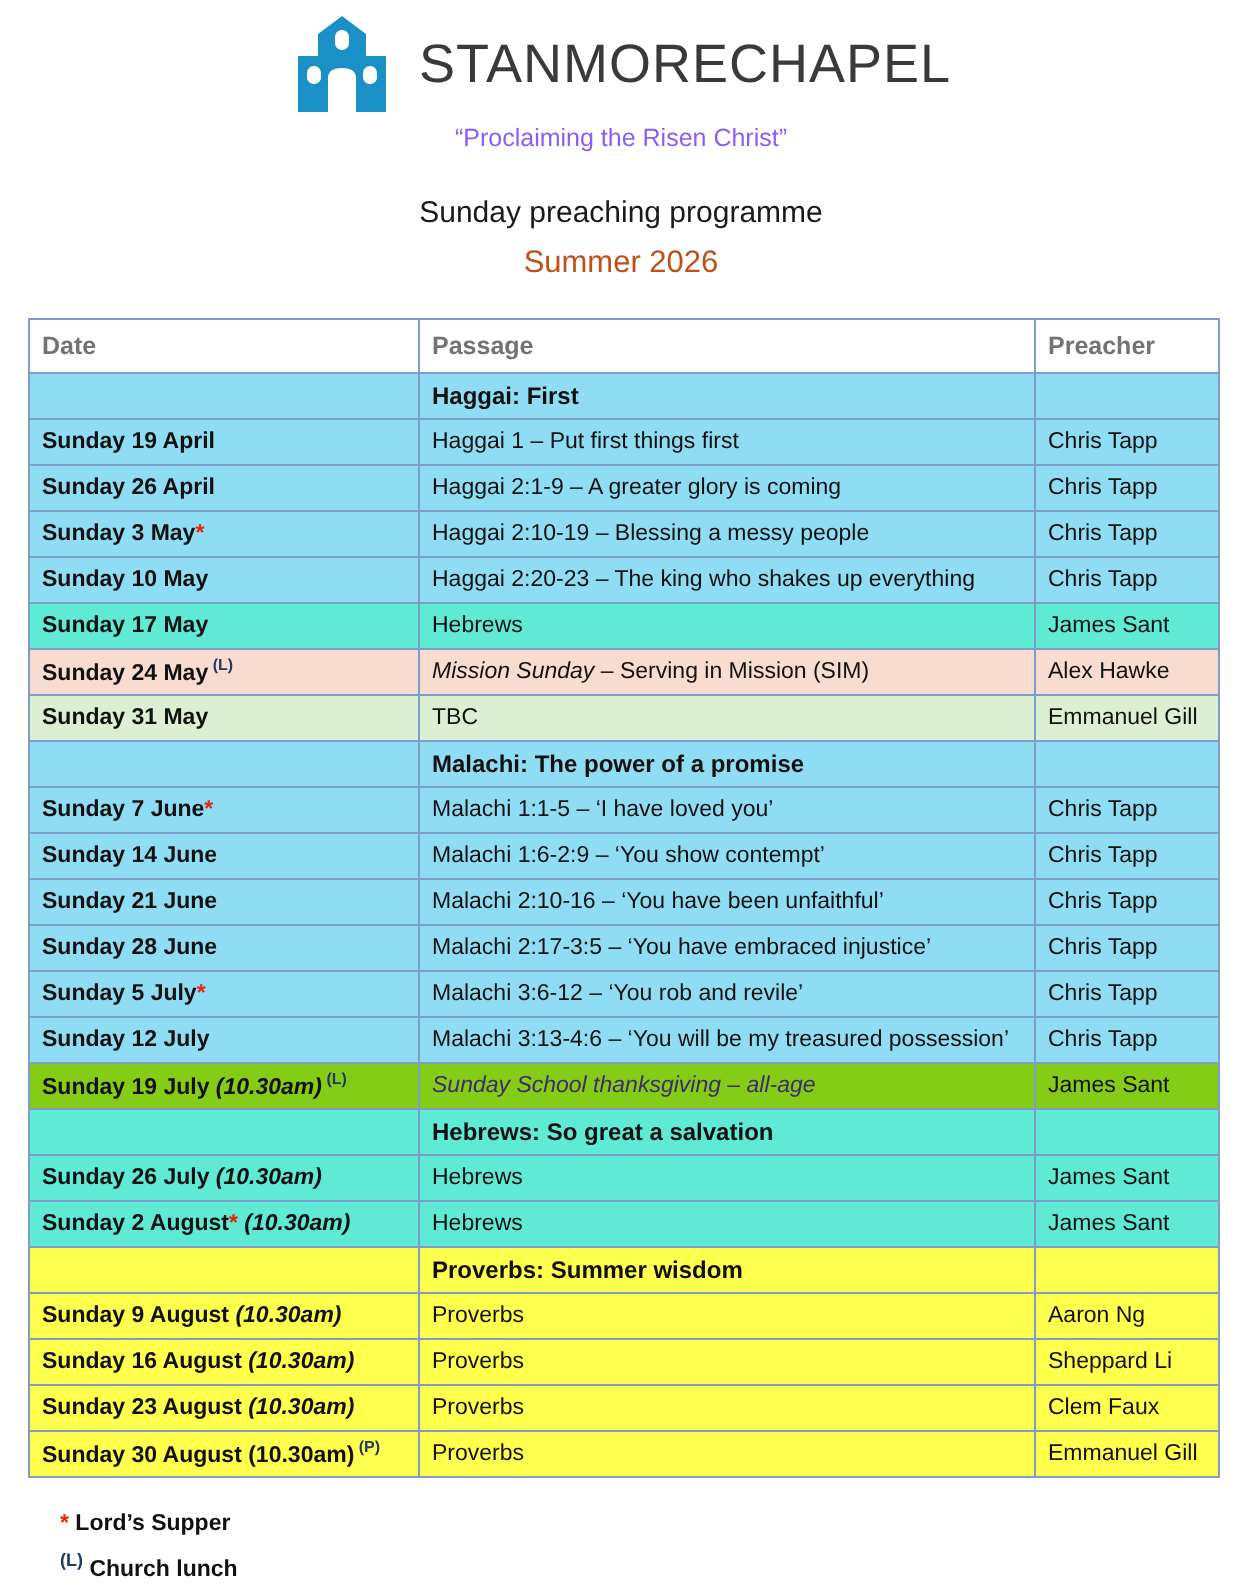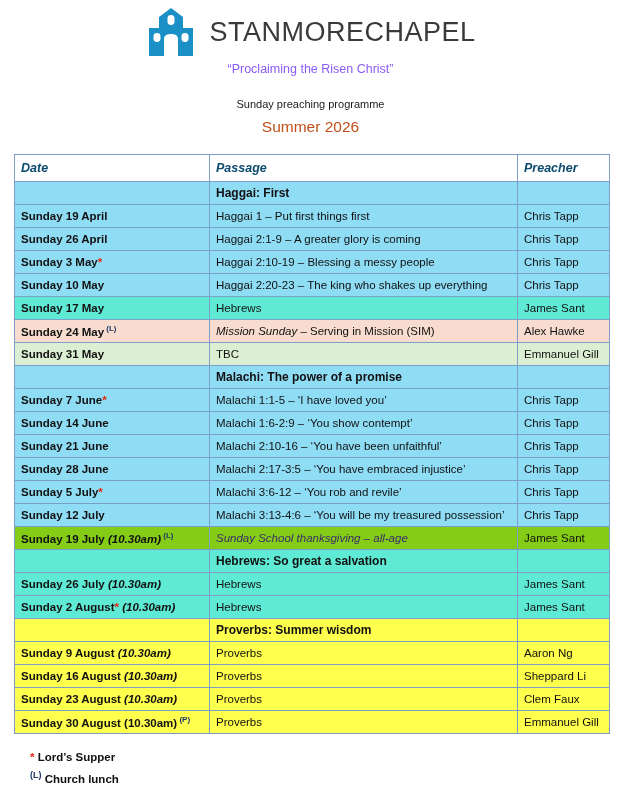--- a/index.html
+++ b/index.html
@@ -49,21 +49,21 @@
   .tagline {
     margin-top: 6px;
     font-size: 12.5px;
     color: #8b5cf6;
     font-family: "Liberation Sans", sans-serif;
   }
 
   
   .doc-title {
     text-align: center;
-    font-size: 11px;
+    font-size: 15px;
     color: #1a1a1a;
     margin-top: 22px;
   }
   .doc-subtitle {
     text-align: center;
     font-size: 15.5px;
     font-weight: normal;
     color: #C0501A;
     margin-top: 8px;
   }
@@ -88,23 +88,22 @@
     height: 17px;
     vertical-align: middle;
     text-align: left;
     white-space: nowrap;
     overflow: hidden;
   }
   table.sched th {
     background: #ffffff;
     font-weight: bold;
     font-size: 12.5px;
-    color: #0c4a6e;
+    color: #737373;
     height: 21px;
-    font-style: italic;
   }
 
   td.date { font-weight: bold; }
 
   
   tr.bg-cyan   td { background: #8FDCF5; }
   tr.bg-blue   td { background: #5eead4; }
   tr.bg-peach  td { background: #F7DCCF; }
   tr.bg-green  td { background: #DCEFD3; }
   tr.bg-pink   td { background: #84cc16; }

